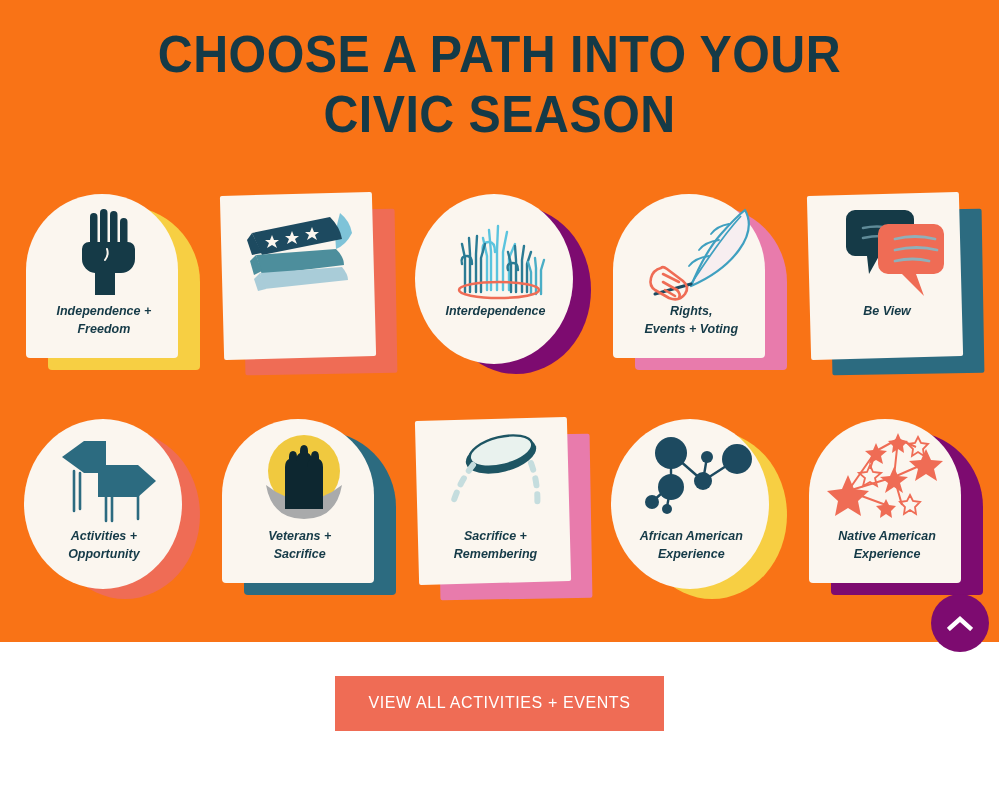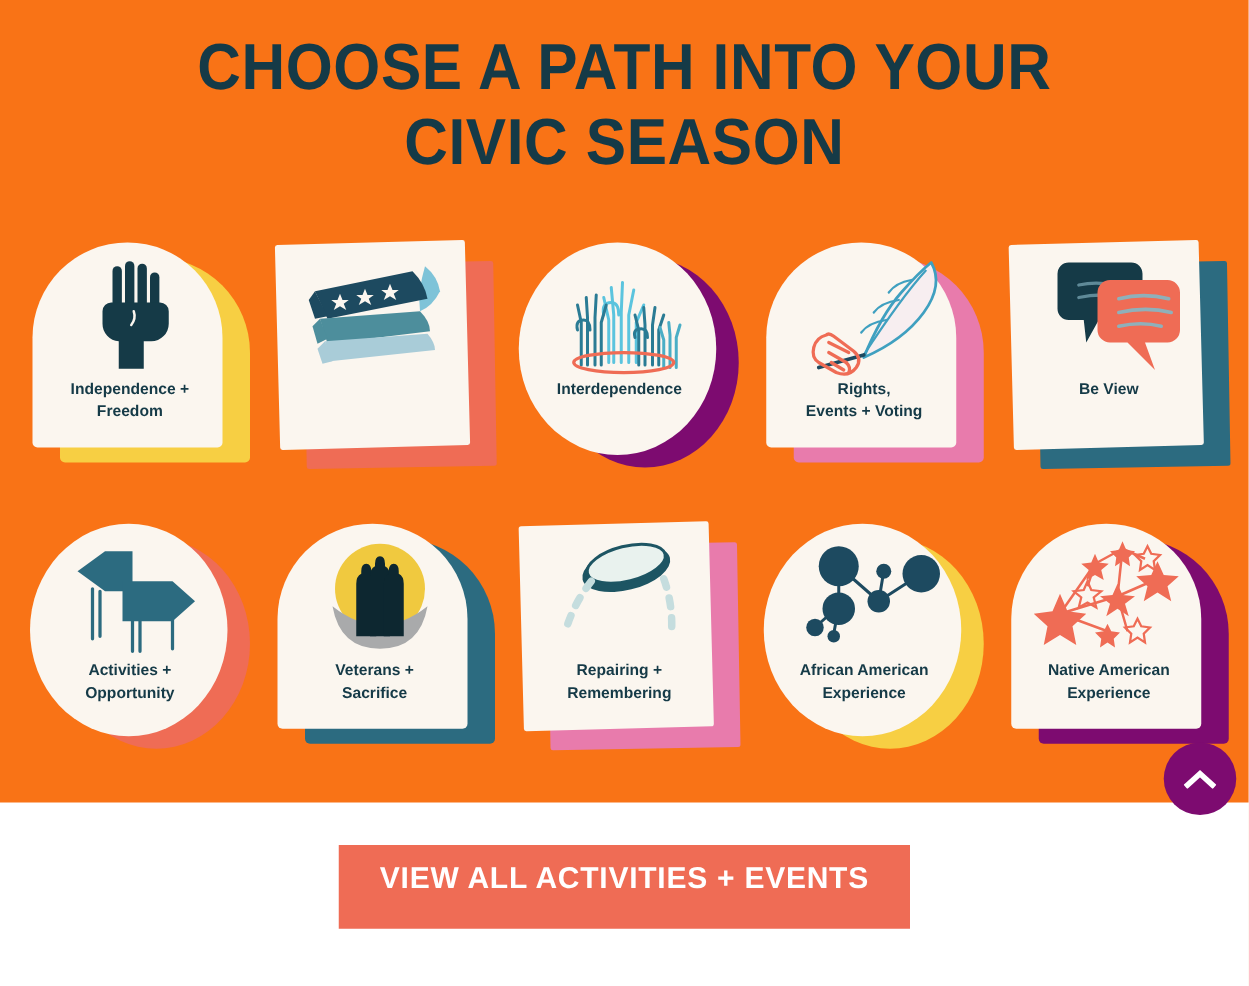--- a/index.html
+++ b/index.html
@@ -133,40 +133,41 @@
     top: 118px;
     width: 160px;
     text-align: center;
     font-family: "Liberation Sans", sans-serif;
     font-weight: bold;
     font-size: 12.5px;
     line-height: 18px;
     color: #153a47;
     pointer-events: none;
     white-space: pre-line;
+    font-style: italic;
   }
   .shape-circle .card-label { left: 8px; width: 156px; }
 
   
   .cta-wrap {
     position: absolute;
     top: 676px;
     left: 0;
     width: 999px;
     text-align: center;
   }
   .cta-button {
     display: inline-block;
     background: #ef6c55;
     color: #ffffff;
     border: none;
-    padding: 15px 33px 28px 33px;
+    padding: 15px 33px 16px 33px;
     font-family: "Liberation Sans Narrow", "Liberation Sans", sans-serif;
-    font-weight: bold;
-    font-size: 24px;
+    font-weight: normal;
+    font-size: 16px;
     letter-spacing: 0.6px;
     text-transform: uppercase;
     cursor: pointer;
     line-height: 24px;
   }
 
   
   .back-to-top {
     position: absolute;
     right: 10px;
@@ -366,21 +367,21 @@
           <svg width="112" height="96" viewBox="0 0 112 96">
             <ellipse cx="58" cy="26" rx="36" ry="17" transform="rotate(-14 58 26)" fill="#1d5563"></ellipse>
             <ellipse cx="58" cy="22" rx="32" ry="14" transform="rotate(-14 58 22)" fill="#e9f2ee"></ellipse>
             <ellipse cx="58" cy="22" rx="32" ry="14" transform="rotate(-14 58 22)" fill="none" stroke="#1d5563" stroke-width="2.4"></ellipse>
             <g stroke="#c5ddde" stroke-width="6" stroke-linecap="round" fill="none" stroke-dasharray="7 9">
               <path d="M30 36 q-14 18 -20 38"></path>
               <path d="M88 34 q8 22 6 46"></path>
             </g>
           </svg>
         </span>
-        <span class="card-label">Repairing +
+        <span class="card-label">Sacrifice +
 Remembering</span>
       </a>
     </div>
 
     <div class="cell">
       <a class="card-link shape-circle" href="#">
         <span class="backdrop" style="background:#f7cf43"></span>
         <span class="face"></span>
         <span class="card-icon">
           <svg width="116" height="92" viewBox="0 0 116 92">

